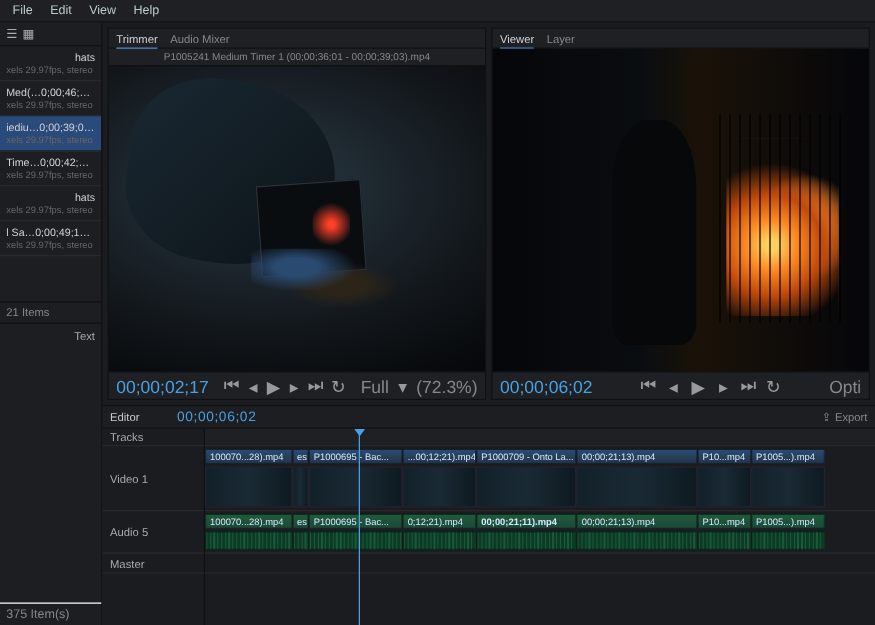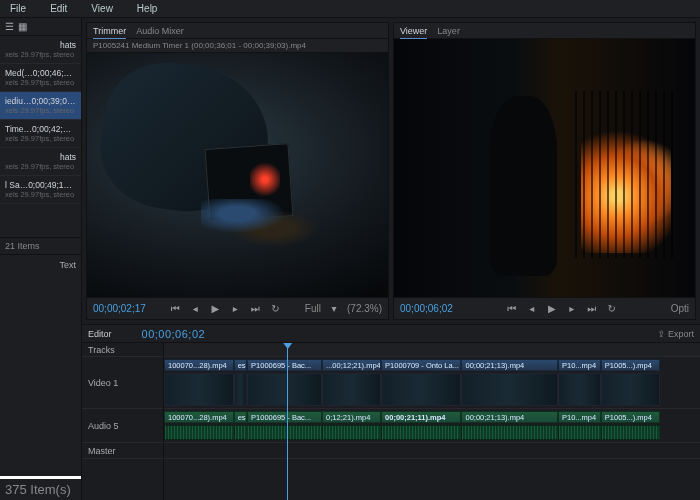--- a/index.html
+++ b/index.html
@@ -1,39 +1,39 @@
 <!DOCTYPE html>
 <html><head>
 <meta charset="utf-8">
 <style>
   * { margin:0; padding:0; box-sizing:border-box; }
   body { background:#1a1c20; font-family:"Segoe UI",Arial,sans-serif; font-size:10px; color:#a8aab0; width:700px; height:500px; overflow:hidden; display:flex; flex-direction:column; }
-  .menubar { height:18px; display:flex; align-items:center; gap:24px; padding:0 10px; background:#1e2024; border-bottom:1px solid #111; }
+  .menubar { height:18px; display:flex; align-items:center; gap:14px; padding:0 10px; background:#1e2024; border-bottom:1px solid #111; }
   .menubar span { color:#bcc; cursor:pointer; }
   .main { flex:1; display:flex; min-height:0; }
   .sidebar { width:82px; background:#1c1e22; border-right:1px solid #111; display:flex; flex-direction:column; }
   .sb-top { display:flex; align-items:center; gap:4px; padding:3px 5px; border-bottom:1px solid #111; }
   .sb-groupby { padding:4px 5px; color:#888; font-size:9px; border-bottom:1px solid #111;}
   .medialist { flex:1; overflow:hidden; }
   .media-item { padding:4px 5px; border-bottom:1px solid #26282d; }
   .media-item.sel { background:#2a4a7a; }
   .media-name { font-size:8.5px; color:#cfd3d8; white-space:nowrap; overflow:hidden; text-overflow:ellipsis;text-align:right; }
   .media-meta { font-size:7.5px; color:#666; white-space:nowrap; overflow:hidden; }
   .sb-foot { padding:3px 5px; border-top:1px solid #111; font-size:9px; color:#888;}
   .sb-text { padding:5px; border-top:1px solid #111; font-size:9px; color:#aaa;text-align:right;}
-  .sb-items2 { padding:3px 5px; border-top:3px solid #ffffff; font-size:13px; color:#888;}
+  .sb-items2 { padding:3px 5px; border-top:1px solid #ffffff; font-size:10px; color:#888;}
   .right { flex:1; display:flex; flex-direction:column; min-width:0;}
   .viewers { flex:1; display:flex; gap:4px; padding:4px; min-height:0; }
   .viewer { flex:1; background:#1e2024; display:flex; flex-direction:column; border:1px solid #111; min-width:0;}
   .tabs { height:16px; display:flex; align-items:center; gap:10px; padding:0 6px; border-bottom:1px solid #111; font-size:9px;}
   .tab { color:#888; }
   .tab.active { color:#d0d4d9; border-bottom:1px solid #5a8ccc; padding-bottom:2px; margin-bottom:-3px;}
-  .clip-title { padding:2px 6px; font-size:8px; color:#888; border-bottom:1px solid #111; white-space:nowrap; overflow:hidden;}
+  .clip-title { padding:2px 6px; font-size:8px; color:#888; border-bottom:1px solid #111; white-space:nowrap; overflow:hidden;text-align:center;}
   .preview { flex:1; background:#0a0c0e; position:relative; overflow:hidden;}
-  .transport { height:22px; display:flex; align-items:center; gap:6px; padding:0 6px; border-top:1px solid #111; font-size:10px; color:#888;}
+  .transport { height:22px; display:flex; align-items:center; gap:6px; padding:0 6px; border-top:1px solid #111; font-size:14px; color:#888;}
   .tc { color:#4aa0e0; }
   .tbtn { width:14px; height:14px; display:inline-flex; align-items:center; justify-content:center; color:#999; cursor:pointer;}
   .spacer { flex:1; }
   .editor { height:176px; background:#1c1e22; border-top:1px solid #111; display:flex; flex-direction:column;}
   .ed-head { height:18px; display:flex; align-items:center; padding:0 6px; border-bottom:1px solid #111; font-size:9px;}
   .ed-title { color:#ccc; }
   .ed-tc { margin-left:30px; color:#4aa0e0; font-size:11px; letter-spacing:.5px;}
   .ed-export { margin-left:auto; color:#888; display:flex; align-items:center; gap:3px;}
   .ed-body { flex:1; display:flex; }
   .trackhead { width:82px; background:#1a1c20; border-right:1px solid #111; display:flex; flex-direction:column;}

